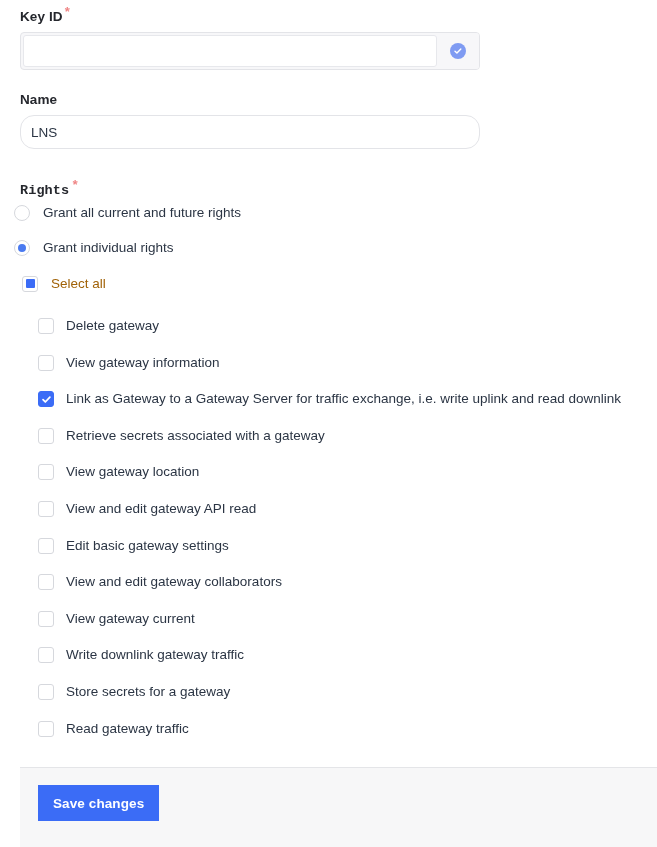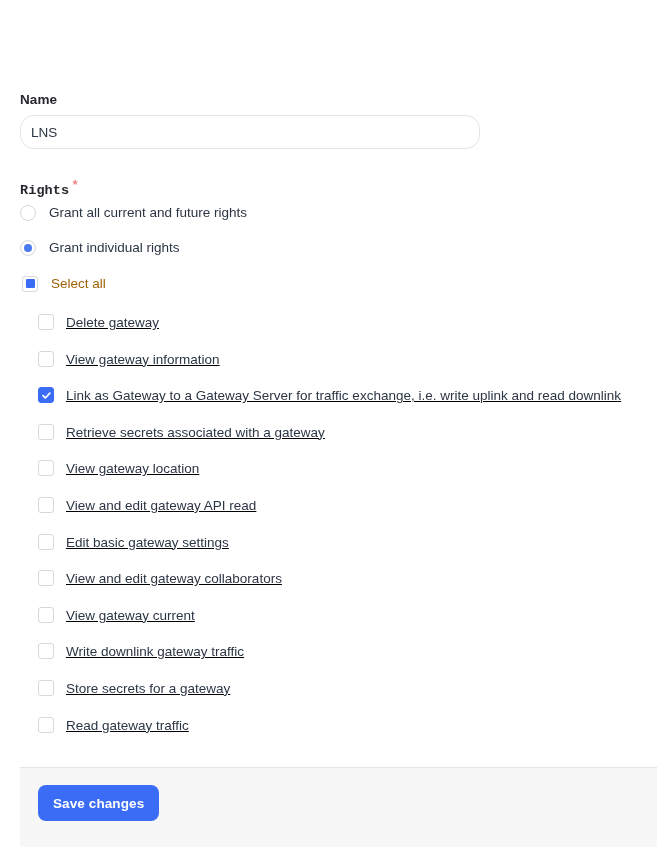--- a/index.html
+++ b/index.html
@@ -84,21 +84,21 @@
     background: #ffffff;
     font-family: "Liberation Sans", sans-serif;
     font-size: 13.5px;
     color: #2b3544;
     padding: 0 10px;
     outline: none;
   }
 
   
   .radio-row {
-    position: absolute; left: 20px;
+    position: absolute; left: 14px;
     display: flex; align-items: center;
     cursor: pointer;
   }
   .radio {
     width: 16px; height: 16px;
     border-radius: 50%;
     border: 1px solid #d6d8dd;
     background: #ffffff;
     flex: 0 0 16px;
     display: flex; align-items: center; justify-content: center;
@@ -150,25 +150,24 @@
   }
 
   
   .rights-list {
     position: absolute;
     left: 38px; top: 314px;
     width: 612px;
   }
   .right-row {
     display: flex;
-    align-items: flex-start;
+    align-items: center;
     height: 24px;
     margin-bottom: 12.6px;
     cursor: pointer;
-    text-decoration: underline;
   }
   .right-label {
     margin-left: 12px;
     font-size: 13.5px;
     color: #2b3544;
     line-height: 18px;
     white-space: nowrap;
   }
 
   
@@ -179,34 +178,49 @@
     background: #f7f7f8;
     border-top: 1px solid #e4e5e8;
   }
   .save-btn {
     position: absolute;
     left: 18px; top: 17px;
     height: 36px;
     padding: 0 15px;
     background: #3b6cf6;
     border: none;
-    border-radius: 8px;
+    border-radius: 0;
     color: #ffffff;
     font-family: "Liberation Sans", sans-serif;
     font-size: 13.5px;
     font-weight: bold;
     cursor: pointer;
     letter-spacing: .1px;
   }
 </style>
 </head>
 <body>
 
 <div class="page">
 
+  <div class="field" style="top:8px;">
+    <div class="field-label">
+      <span>Key ID</span><span class="req-star">*</span>
+    </div>
+    <div class="keyid-wrap">
+      <input class="keyid-input" type="text" readonly="" value="" style="">
+      <div class="keyid-copy">
+        <span class="check-circle">
+          <svg width="10" height="10" viewBox="0 0 12 12" aria-hidden="true">
+            <path d="M2.4 6.3 L4.7 8.5 L9.4 3.6" fill="none" stroke="#ffffff" stroke-width="1.7" stroke-linecap="round" stroke-linejoin="round"></path>
+          </svg>
+        </span>
+      </div>
+    </div>
+  </div>
 
   <div class="field" style="top:91px;">
     <div class="field-label">
       <span>Name</span>
     </div>
     <input class="text-input" type="text" value="LNS" style="">
   </div>
 
   <div class="field" style="top:182px;font-family:Liberation Mono, monospace;">
     <div class="field-label" style="margin-bottom:0;">

